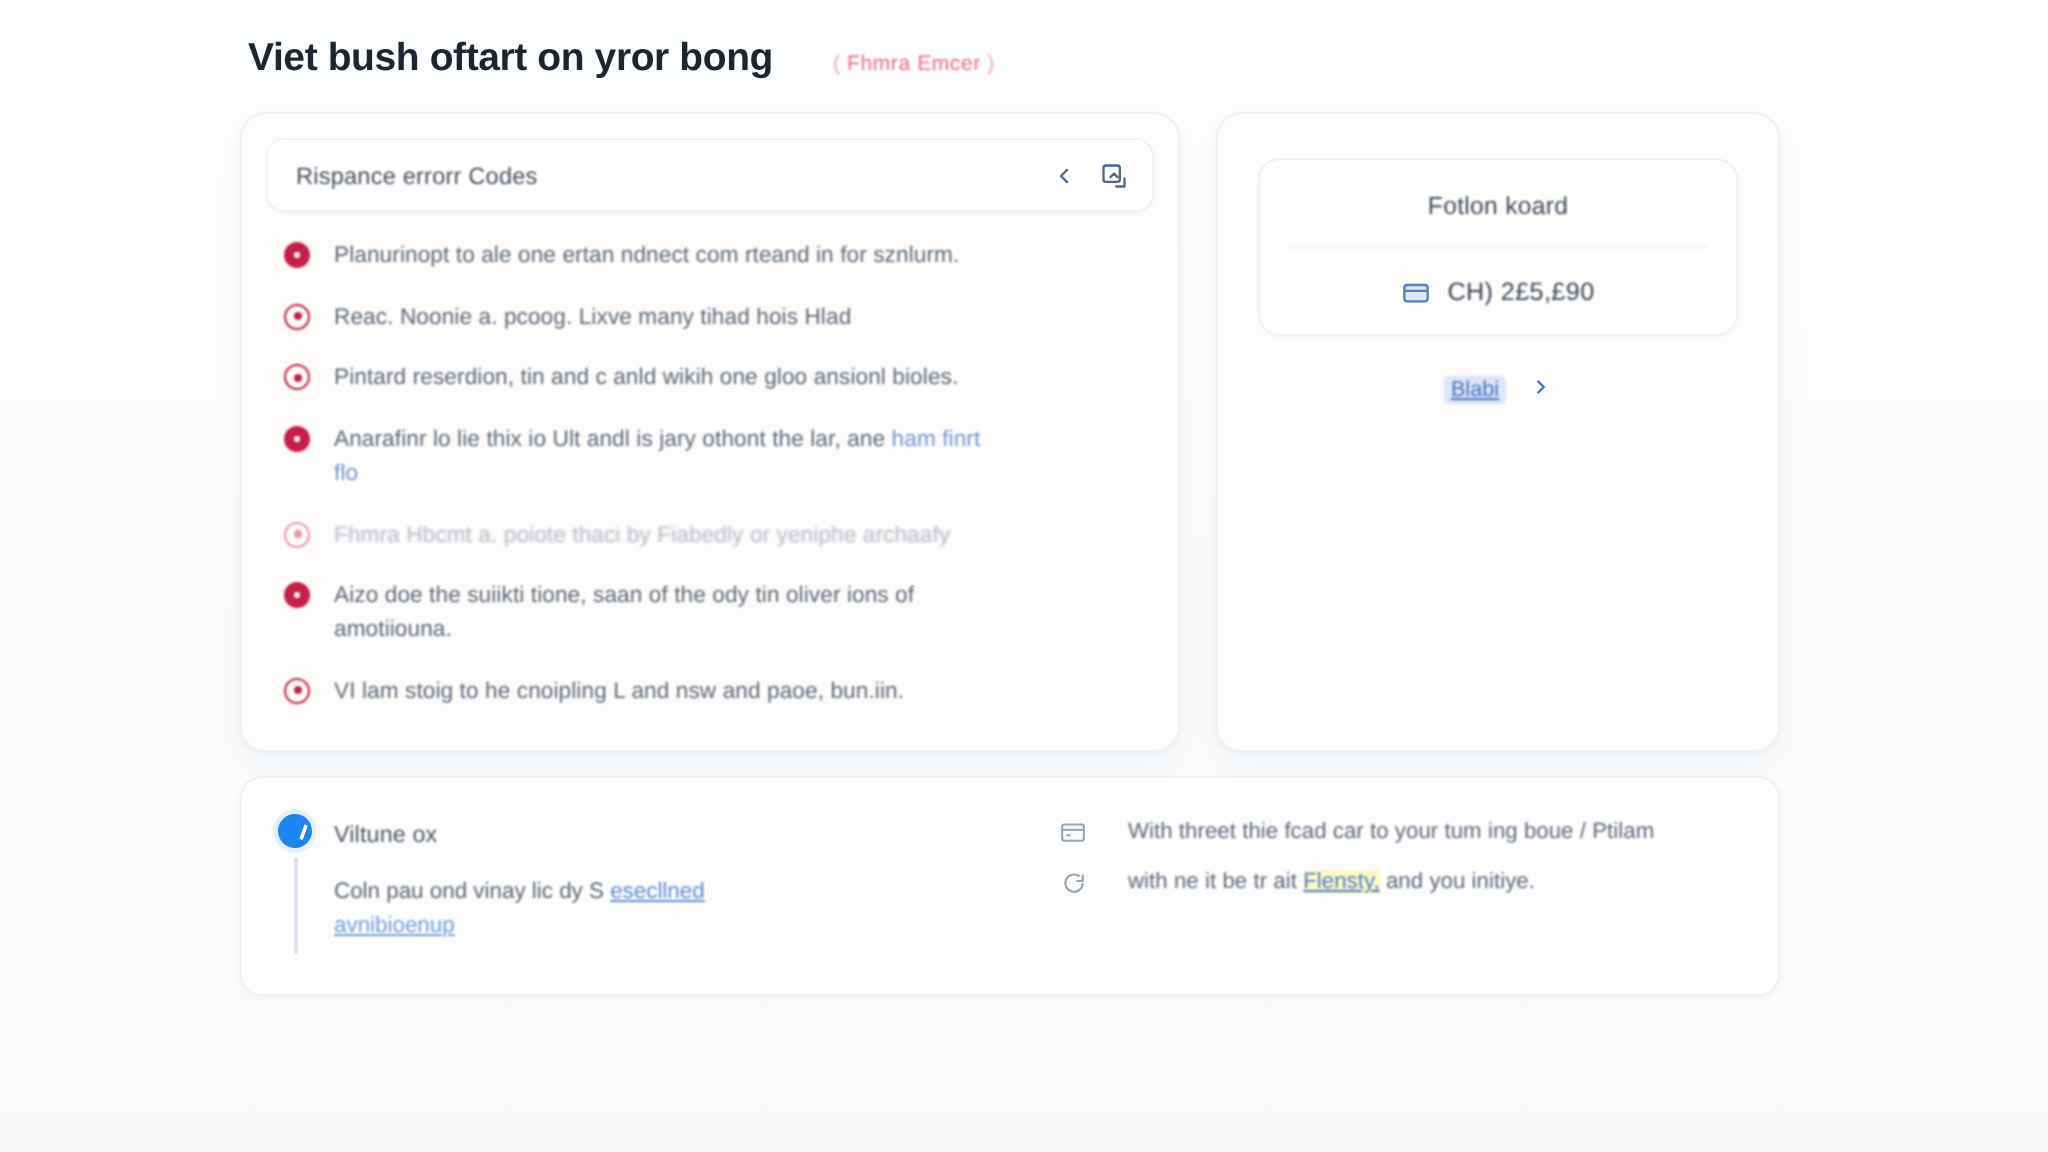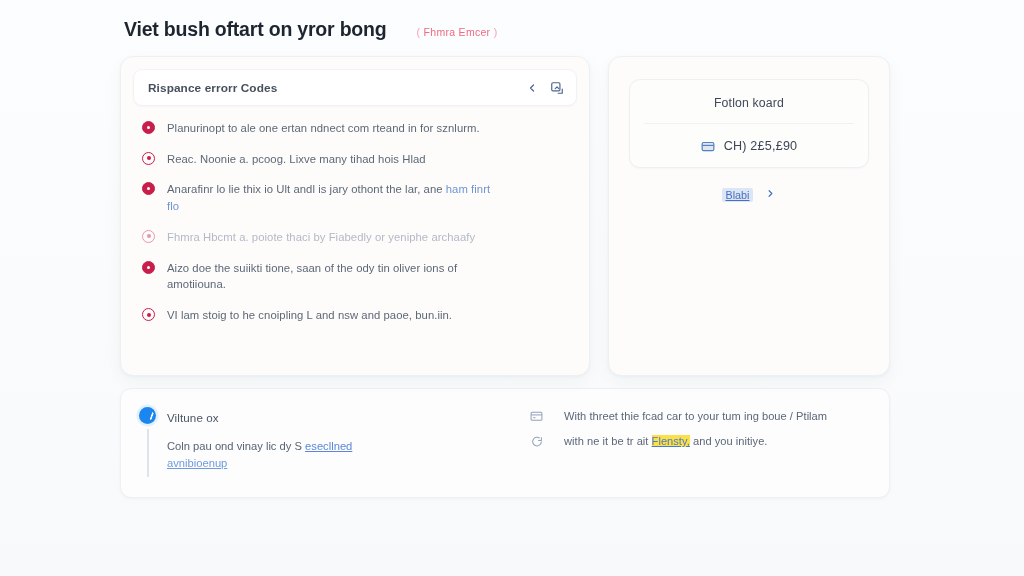--- a/index.html
+++ b/index.html
@@ -92,21 +92,20 @@
     align-items: center;
     padding: 0 11px 0 14px;
     box-shadow: 0 1px 2px rgba(30,45,70,0.03);
   }
   .card-header-title {
     font-size: 11.8px;
     color: #46505e;
     letter-spacing: 0.1px;
     filter: blur(0.5px);
     flex: 1;
-    font-weight: bold;
   }
   .card-header-actions {
     display: flex;
     align-items: center;
     gap: 9px;
   }
   .hdr-icon {
     width: 16px;
     height: 16px;
     display: flex;
@@ -367,21 +366,21 @@
     font-size: 11.1px;
     line-height: 1.45;
     color: #5c6personally;
     color: #5c677a;
     filter: blur(0.55px);
     letter-spacing: 0.03px;
   }
   .bp-text .hl {
     color: #4a7bd0;
     text-decoration: underline;
-    background: #fde047;
+    background: #fef9c3;
   }
 </style>
 </head>
 <body>
 
 <div class="page">
   <div class="content">
 
     <div class="title-row">
       <div class="page-title">Viet bush oftart on yror bong</div>
@@ -419,20 +418,24 @@
           <div class="err-item">
             <span class="err-bullet solid"></span>
             <span class="err-text">Planurinopt to ale one ertan ndnect com rteand in for sznlurm.</span>
           </div>
 
           <div class="err-item">
             <span class="err-bullet"></span>
             <span class="err-text">Reac. Noonie a. pcoog. Lixve many tihad hois Hlad</span>
           </div>
 
+          <div class="err-item">
+            <span class="err-bullet"></span>
+            <span class="err-text">Pintard reserdion, tin and c anld wikih one gloo ansionl bioles.</span>
+          </div>
 
           <div class="err-item">
             <span class="err-bullet solid"></span>
             <span class="err-text">
               <span>Anarafinr lo lie thix io Ult andl is jary othont the lar, ane</span>
               <span class="err-link-line">ham finrt flo</span>
             </span>
           </div>
 
           <div class="err-item">

